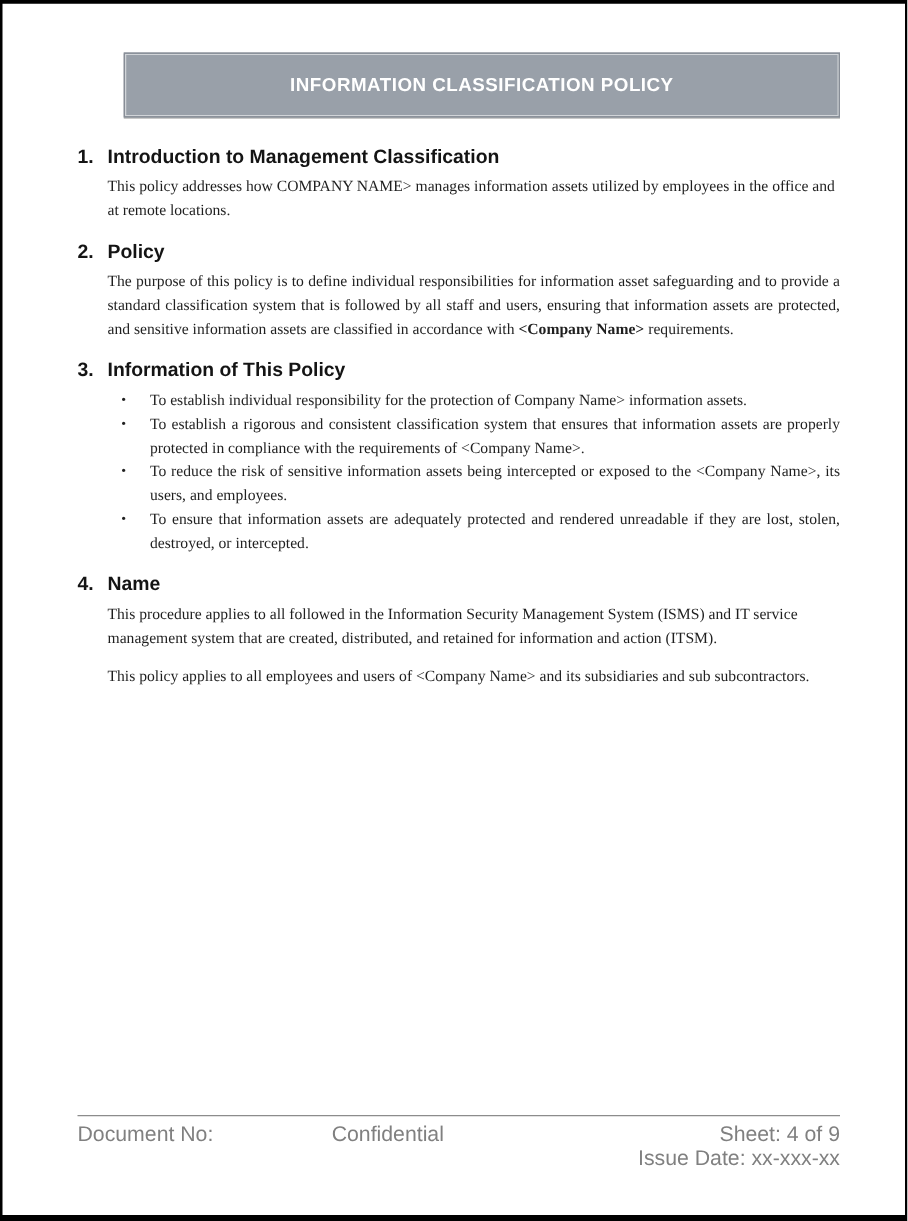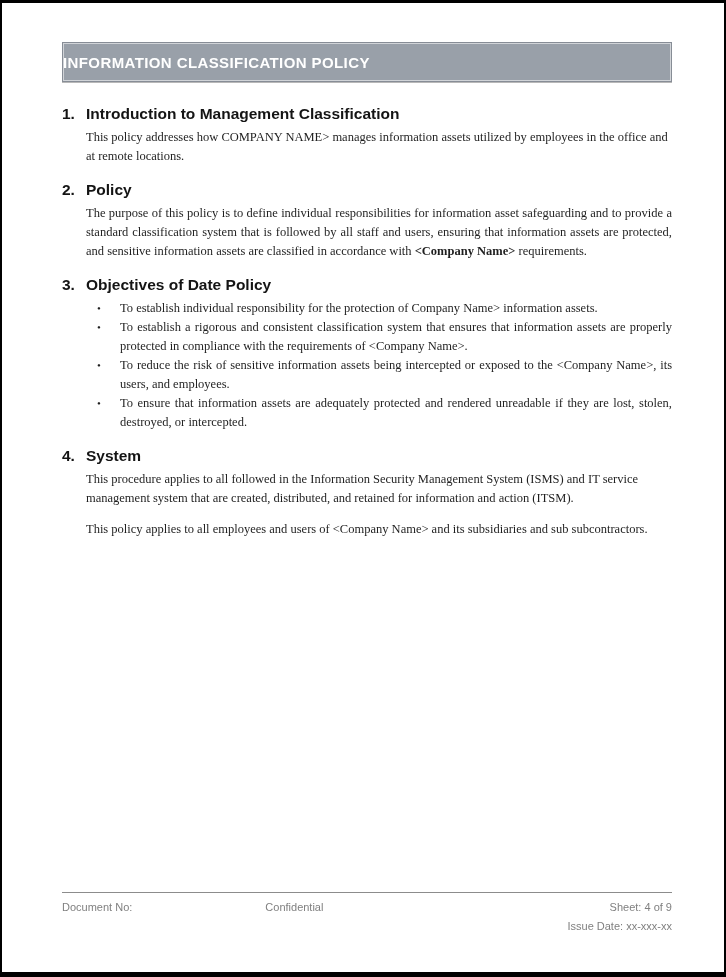--- a/index.html
+++ b/index.html
@@ -25,26 +25,28 @@
     background:#fff;
     border:solid var(--page_border);
     border-width:3px 2px 5px 2px;
     overflow:hidden;
   }
   .content{
     padding:0 52px 0 60px;
   }
   .banner{
     margin-top:39px;
-    height:40px;
+    height:52px;
     background:var(--banner_fill);
     border:1px solid var(--banner_border);
     box-shadow:inset 0 0 0 1px rgba(255,255,255,0.55), 0 1px 0 #b8b8b8;
     display:flex;
     align-items:center;
+    justify-content:center;
+    margin-left:37px;
   }
   .banner-title{
     color:var(--banner_text);
     font-weight:bold;
     font-size:15px;
     letter-spacing:0.4px;
   }
   .section{margin-top:15px;}
   .section.first{margin-top:23px;}
   .sec-head{
@@ -75,21 +77,21 @@
   }
   .bullet-text{
     flex:1;
     text-align:justify;
   }
   .footer{
     position:absolute;
     left:60px;
     right:52px;
     bottom:36px;
-    font-size:11px;
+    font-size:17px;
     line-height:19px;
     color:var(--footer_text);
   }
   .footer-rule{
     border-top:1.5px solid var(--footer_rule);
     margin-bottom:5px;
   }
   .footer-grid{
     display:grid;
     grid-template-columns:1fr 1fr 1fr;
@@ -123,21 +125,21 @@
         <span class="sec-title">Policy</span>
       </div>
       <div class="sec-body">
         <p class="just"><span>The purpose of this policy is to define individual responsibilities for information asset safeguarding and to provide a standard classification system that is followed by all staff and users, ensuring that information assets are protected, and sensitive information assets are classified in accordance with </span><strong>&lt;Company Name&gt;</strong><span> requirements.</span></p>
       </div>
     </div>
 
     <div class="section">
       <div class="sec-head">
         <span class="sec-num">3.</span>
-        <span class="sec-title">Objectives of Date Policy</span>
+        <span class="sec-title">Information of This Policy</span>
       </div>
       <div class="sec-body">
         <ul class="bullets">
           <li class="bullet">
             <span class="bullet-marker">•</span>
             <span class="bullet-text">To establish individual responsibility for the protection of Company Name&gt; information assets.</span>
           </li>
           <li class="bullet">
             <span class="bullet-marker">•</span>
             <span class="bullet-text">To establish a rigorous and consistent classification system that ensures that information assets are properly protected in compliance with the requirements of &lt;Company Name&gt;.</span>
@@ -150,21 +152,21 @@
             <span class="bullet-marker">•</span>
             <span class="bullet-text">To ensure that information assets are adequately protected and rendered unreadable if they are lost, stolen, destroyed, or intercepted.</span>
           </li>
         </ul>
       </div>
     </div>
 
     <div class="section">
       <div class="sec-head">
         <span class="sec-num">4.</span>
-        <span class="sec-title">System</span>
+        <span class="sec-title">Name</span>
       </div>
       <div class="sec-body">
         <p>This procedure applies to all followed in the Information Security Management System (ISMS) and IT service management system that are created, distributed, and retained for information and action (ITSM).</p>
         <p>This policy applies to all employees and users of &lt;Company Name&gt; and its subsidiaries and sub subcontractors.</p>
       </div>
     </div>
 
   </div>
 
   <div class="footer">

